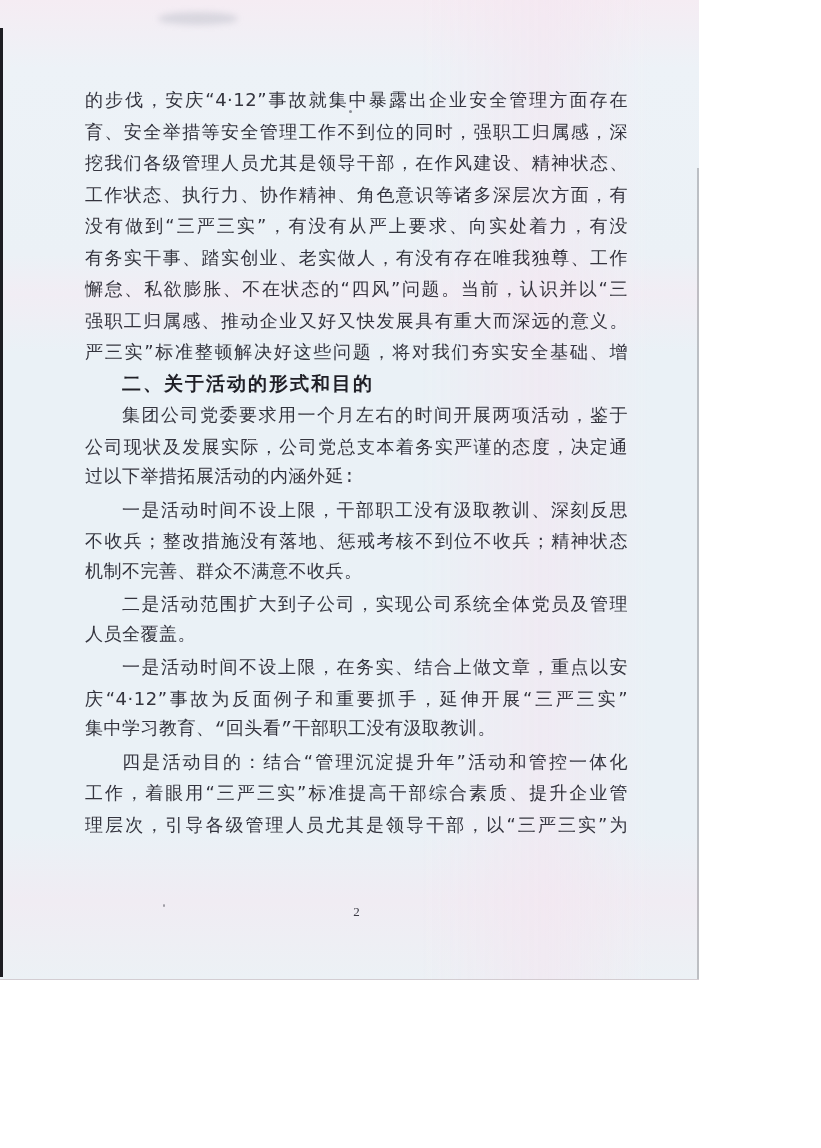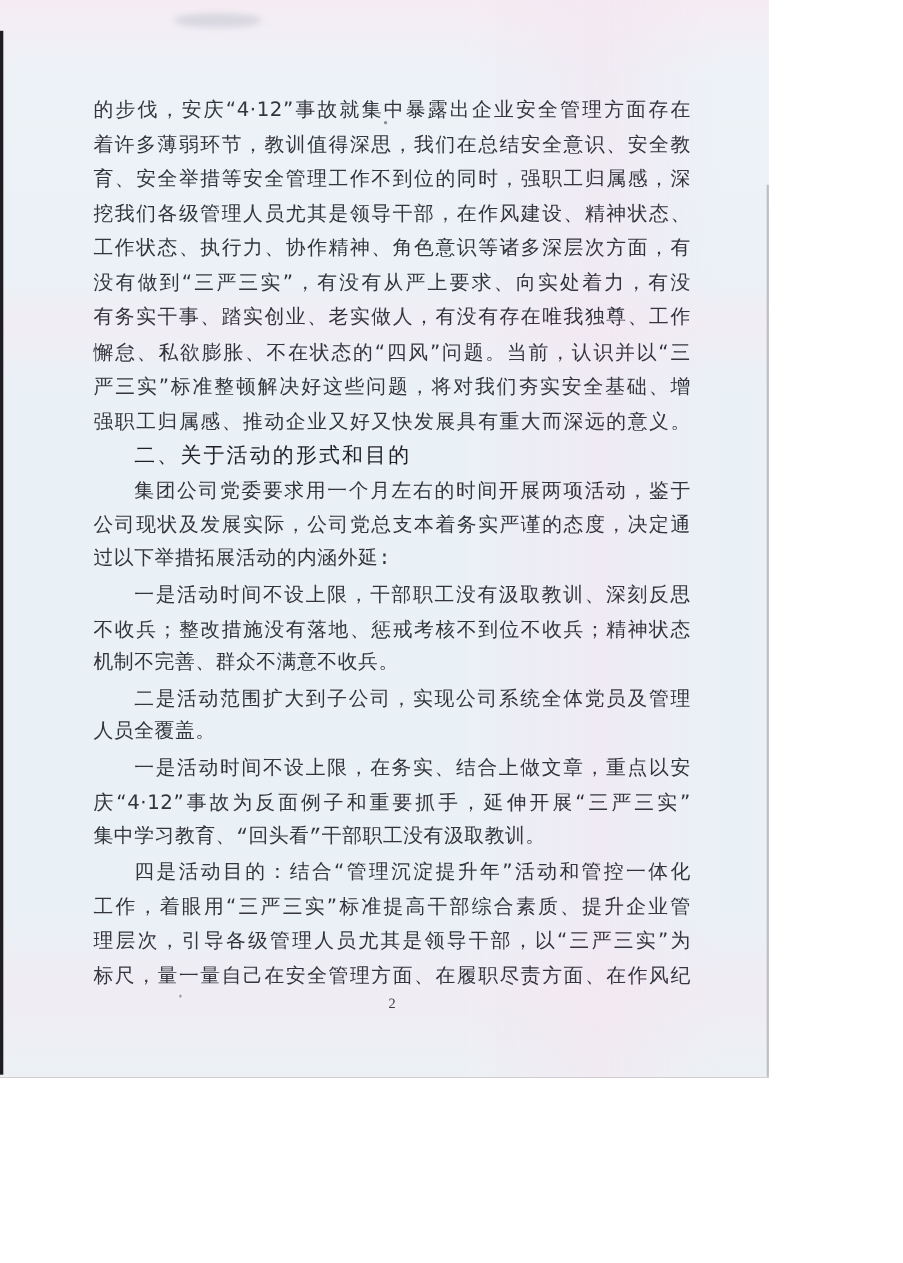--- a/index.html
+++ b/index.html
@@ -83,21 +83,21 @@
     letter-spacing: 0.5px;
   }
   .line.end {
     text-align-last: left;
     font-family: Liberation Mono, monospace;
   }
   .line.indent {
     padding-left: 37px;
   }
   .line.heading {
-    font-weight: normal;
+    font-weight: bold;
     color: #1f1f26;
     font-size: 19px;
     text-align: right;
     text-align-last: left;
     letter-spacing: 2px;
   }
   .page-number {
     position: absolute;
     left: 85px;
     top: 904px;
@@ -113,41 +113,39 @@
 
 <div class="scan-page">
   <div class="smudge"></div>
   <div class="speck-a"></div>
   <div class="speck-b"></div>
   <div class="left-edge"></div>
   <div class="right-edge"></div>
 
   <div class="text-block">
     <div class="line">的步伐，安庆“4·12”事故就集中暴露出企业安全管理方面存在</div>
-    <div class="line">着许多薄弱环节，教训值得深思，我们在总结安全意识、安全教</div>
     <div class="line">育、安全举措等安全管理工作不到位的同时，强职工归属感，深</div>
     <div class="line">挖我们各级管理人员尤其是领导干部，在作风建设、精神状态、</div>
     <div class="line">工作状态、执行力、协作精神、角色意识等诸多深层次方面，有</div>
     <div class="line">没有做到“三严三实”，有没有从严上要求、向实处着力，有没</div>
     <div class="line">有务实干事、踏实创业、老实做人，有没有存在唯我独尊、工作</div>
     <div class="line">懈怠、私欲膨胀、不在状态的“四风”问题。当前，认识并以“三</div>
+    <div class="line">强职工归属感、推动企业又好又快发展具有重大而深远的意义。</div>
     <div class="line">严三实”标准整顿解决好这些问题，将对我们夯实安全基础、增</div>
-    <div class="line">强职工归属感、推动企业又好又快发展具有重大而深远的意义。</div>
     <div class="line heading indent">二、关于活动的形式和目的</div>
     <div class="line indent">集团公司党委要求用一个月左右的时间开展两项活动，鉴于</div>
     <div class="line">公司现状及发展实际，公司党总支本着务实严谨的态度，决定通</div>
     <div class="line end">过以下举措拓展活动的内涵外延:</div>
     <div class="line indent">一是活动时间不设上限，干部职工没有汲取教训、深刻反思</div>
     <div class="line">不收兵；整改措施没有落地、惩戒考核不到位不收兵；精神状态</div>
     <div class="line end">机制不完善、群众不满意不收兵。</div>
     <div class="line indent">二是活动范围扩大到子公司，实现公司系统全体党员及管理</div>
     <div class="line end">人员全覆盖。</div>
     <div class="line indent">一是活动时间不设上限，在务实、结合上做文章，重点以安</div>
     <div class="line">庆“4·12”事故为反面例子和重要抓手，延伸开展“三严三实”</div>
     <div class="line end">集中学习教育、“回头看”干部职工没有汲取教训。</div>
     <div class="line indent">四是活动目的：结合“管理沉淀提升年”活动和管控一体化</div>
     <div class="line">工作，着眼用“三严三实”标准提高干部综合素质、提升企业管</div>
     <div class="line">理层次，引导各级管理人员尤其是领导干部，以“三严三实”为</div>
-    <div class="line">标尺，量一量自己在安全管理方面、在履职尽责方面、在作风纪</div>
   </div>
 
   <div class="page-number">2</div>
 </div>
 
 </body></html>

